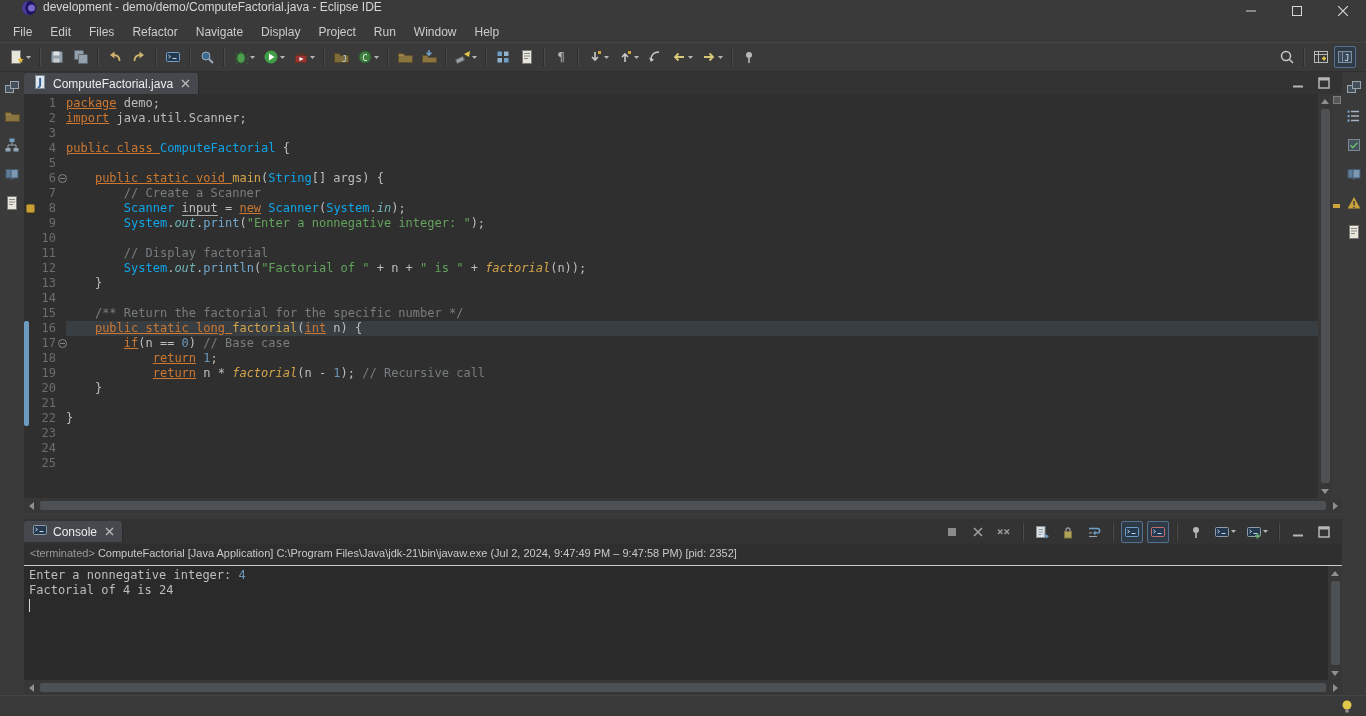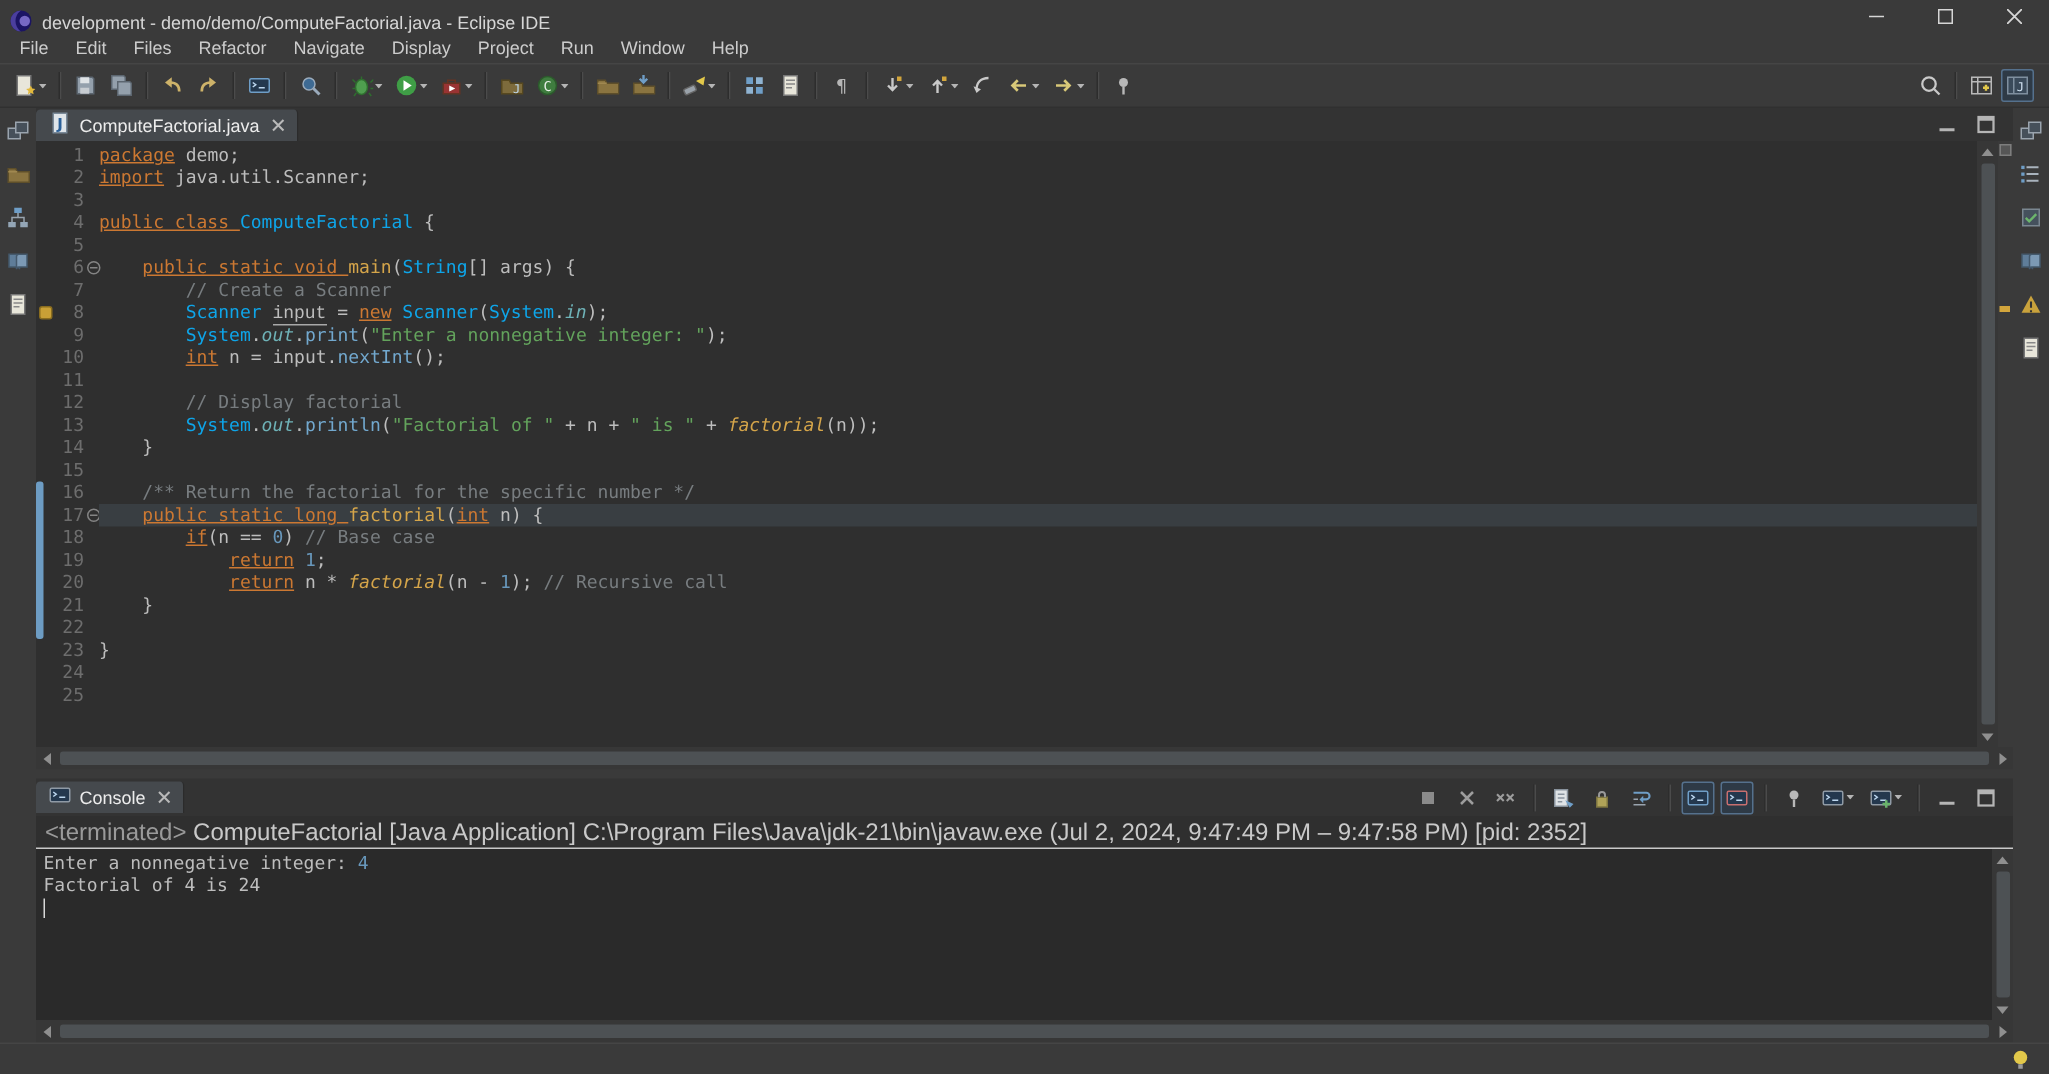--- a/index.html
+++ b/index.html
@@ -1,19 +1,19 @@
 <!DOCTYPE html>
 <html><head>
 <meta charset="utf-8">
 <style>
   html,body{margin:0;padding:0;background:#3a3a3a;}
   #app{width:1366px;height:716px;display:flex;flex-direction:column;overflow:hidden;
        font-family:"Liberation Sans",sans-serif;color:#cccccc;}
   
-  .titlebar{height:22px;flex:none;display:flex;align-items:flex-end;background:#3a3a3a;padding-left:6px;gap:6px;}
+  .titlebar{height:22px;flex:none;display:flex;align-items:flex-start;background:#3a3a3a;padding-left:21px;gap:6px;}
   .app-icon svg{display:block;}
   .title-text{font-size:12px;color:#d6d6d6;white-space:nowrap;}
   .win-controls{margin-left:auto;display:flex;height:22px;}
   .win-btn{width:46px;height:22px;display:flex;align-items:center;justify-content:center;}
   
   .menubar{height:20px;flex:none;display:flex;align-items:center;background:#3a3a3a;padding-left:4px;}
   .menu-item{font-size:12px;color:#cccccc;padding:2px 9px;white-space:nowrap;}
   
   .toolbar{height:28px;flex:none;display:flex;align-items:center;background:#3a3a3a;padding:0 5px;
            border-top:1px solid #454545;border-bottom:1px solid #303030;}
@@ -51,38 +51,38 @@
   .fold{width:10px;height:15px;position:relative;}
   .fold.has-fold::before{content:"";position:absolute;left:2px;top:3px;width:7px;height:7px;
                          border:1px solid #848484;border-radius:50%;}
   .fold.has-fold::after{content:"";position:absolute;left:4px;top:7px;width:5px;height:1px;background:#848484;}
   .code{flex:1;padding-top:2px;position:relative;overflow:hidden;min-width:0;}
   .crow{height:15px;font:12px/15px "DejaVu Sans Mono",monospace;white-space:pre;color:#bdbdbd;}
   .crow.cur{background:#393e42;}
   .tk-kw{color:#cc7832;text-decoration:underline;} .tk-ty{color:#0ea5e9;} .tk-st{color:#63a35c;} .tk-cm{color:#787d80;}
   .tk-nu{color:#6897bb;} .tk-me{color:#d5a54a;} .tk-mi{color:#d5a54a;font-style:italic;}
   .tk-ca{color:#72a8ce;} .tk-fl{color:#6fb3b8;font-style:italic;} .tk-pl{color:#bdbdbd;}
-  .tk-un{color:#bdbdbd;border-bottom:1px solid #a8a8a8;font-family:Liberation Mono, monospace;}
+  .tk-un{color:#bdbdbd;border-bottom:1px solid #a8a8a8;}
   
   .vscroll{width:14px;flex:none;background:#373737;display:flex;flex-direction:column;align-items:center;}
   .vthumb{flex:1;width:9px;margin:1px 0;background:#4d5154;border-radius:2px;}
   .hscroll{height:15px;flex:none;background:#373737;display:flex;align-items:center;}
   .hthumb{height:9px;flex:1;margin:0 2px;background:#4d5154;border-radius:2px;}
   .sarr{width:14px;height:14px;flex:none;display:flex;align-items:center;justify-content:center;}
   .sarr.up::before{content:"";border-left:4px solid transparent;border-right:4px solid transparent;border-bottom:5px solid #8f8f8f;}
   .sarr.down::before{content:"";border-left:4px solid transparent;border-right:4px solid transparent;border-top:5px solid #8f8f8f;}
   .sarr.left::before{content:"";border-top:4px solid transparent;border-bottom:4px solid transparent;border-right:5px solid #8f8f8f;}
   .sarr.right::before{content:"";border-top:4px solid transparent;border-bottom:4px solid transparent;border-left:5px solid #8f8f8f;}
   .overview{width:10px;flex:none;background:#3a3a3a;position:relative;}
   .ov-head{position:absolute;top:2px;left:1px;width:6px;height:6px;background:#565656;border:1px solid #7d7d7d;}
   .ov-occ{position:absolute;top:110px;left:1px;width:7px;height:4px;background:#d2a53c;}
   
   .sash{height:6px;flex:none;background:#3a3a3a;}
   .console-stack{height:176px;flex:none;display:flex;flex-direction:column;}
-  .console-status{height:18px;flex:none;background:#2f2f2f;font-size:16px;color:#c9c9c9;
+  .console-status{height:18px;flex:none;background:#2f2f2f;font-size:11px;color:#c9c9c9;
                   padding:3px 0 0 6px;border-bottom:1px solid #c9c9c9;white-space:nowrap;overflow:hidden;}
   .console-status .dim{color:#9a9a9a;}
   .console-body{flex:1;display:flex;background:#2a2a2a;min-height:0;position:relative;}
   .console-text{flex:1;padding:2px 0 0 5px;position:relative;min-width:0;overflow:hidden;}
   .lrow{height:15px;font:12px/15px "DejaVu Sans Mono",monospace;white-space:pre;color:#d4d4d4;}
   .tk-in{color:#6897bb;}
   .caret{position:absolute;left:5px;top:33px;width:1px;height:13px;background:#d8d8d8;}
   
   .bottombar{height:20px;flex:none;background:#3a3a3a;display:flex;align-items:center;
              justify-content:flex-end;padding-right:7px;border-top:1px solid #454545;}
@@ -635,21 +635,20 @@
           <div class="code" id="code">
               <div class="crow"><span class="tk-kw">package</span><span class="tk-pl"> demo;</span></div>
               <div class="crow"><span class="tk-kw">import</span><span class="tk-pl"> java.util.Scanner;</span></div>
               <div class="crow"></div>
               <div class="crow"><span class="tk-kw">public class </span><span class="tk-ty">ComputeFactorial</span><span class="tk-pl"> {</span></div>
               <div class="crow"></div>
               <div class="crow"><span class="tk-pl">    </span><span class="tk-kw">public static void </span><span class="tk-me">main</span><span class="tk-pl">(</span><span class="tk-ty">String</span><span class="tk-pl">[] args) {</span></div>
               <div class="crow"><span class="tk-pl">        </span><span class="tk-cm">// Create a Scanner</span></div>
               <div class="crow"><span class="tk-pl">        </span><span class="tk-ty">Scanner</span><span class="tk-pl"> </span><span class="tk-un">input</span><span class="tk-pl"> = </span><span class="tk-kw">new</span><span class="tk-pl"> </span><span class="tk-ty">Scanner</span><span class="tk-pl">(</span><span class="tk-ty">System</span><span class="tk-pl">.</span><span class="tk-fl">in</span><span class="tk-pl">);</span></div>
               <div class="crow"><span class="tk-pl">        </span><span class="tk-ty">System</span><span class="tk-pl">.</span><span class="tk-fl">out</span><span class="tk-pl">.</span><span class="tk-ca">print</span><span class="tk-pl">(</span><span class="tk-st">"Enter a nonnegative integer: "</span><span class="tk-pl">);</span></div>
-              <div class="crow"><span class="tk-pl">        </span><span class="tk-kw">int</span><span class="tk-pl"> n = input.</span><span class="tk-ca">nextInt</span><span class="tk-pl">();</span></div>
               <div class="crow"></div>
               <div class="crow"><span class="tk-pl">        </span><span class="tk-cm">// Display factorial</span></div>
               <div class="crow"><span class="tk-pl">        </span><span class="tk-ty">System</span><span class="tk-pl">.</span><span class="tk-fl">out</span><span class="tk-pl">.</span><span class="tk-ca">println</span><span class="tk-pl">(</span><span class="tk-st">"Factorial of "</span><span class="tk-pl"> + n + </span><span class="tk-st">" is "</span><span class="tk-pl"> + </span><span class="tk-mi">factorial</span><span class="tk-pl">(n));</span></div>
               <div class="crow"><span class="tk-pl">    }</span></div>
               <div class="crow"></div>
               <div class="crow"><span class="tk-pl">    </span><span class="tk-cm">/** Return the factorial for the specific number */</span></div>
               <div class="crow cur"><span class="tk-pl">    </span><span class="tk-kw">public static long </span><span class="tk-me">factorial</span><span class="tk-pl">(</span><span class="tk-kw">int</span><span class="tk-pl"> n) {</span></div>
               <div class="crow"><span class="tk-pl">        </span><span class="tk-kw">if</span><span class="tk-pl">(n == </span><span class="tk-nu">0</span><span class="tk-pl">) </span><span class="tk-cm">// Base case</span></div>
               <div class="crow"><span class="tk-pl">            </span><span class="tk-kw">return</span><span class="tk-pl"> </span><span class="tk-nu">1</span><span class="tk-pl">;</span></div>
               <div class="crow"><span class="tk-pl">            </span><span class="tk-kw">return</span><span class="tk-pl"> n * </span><span class="tk-mi">factorial</span><span class="tk-pl">(n - </span><span class="tk-nu">1</span><span class="tk-pl">); </span><span class="tk-cm">// Recursive call</span></div>

